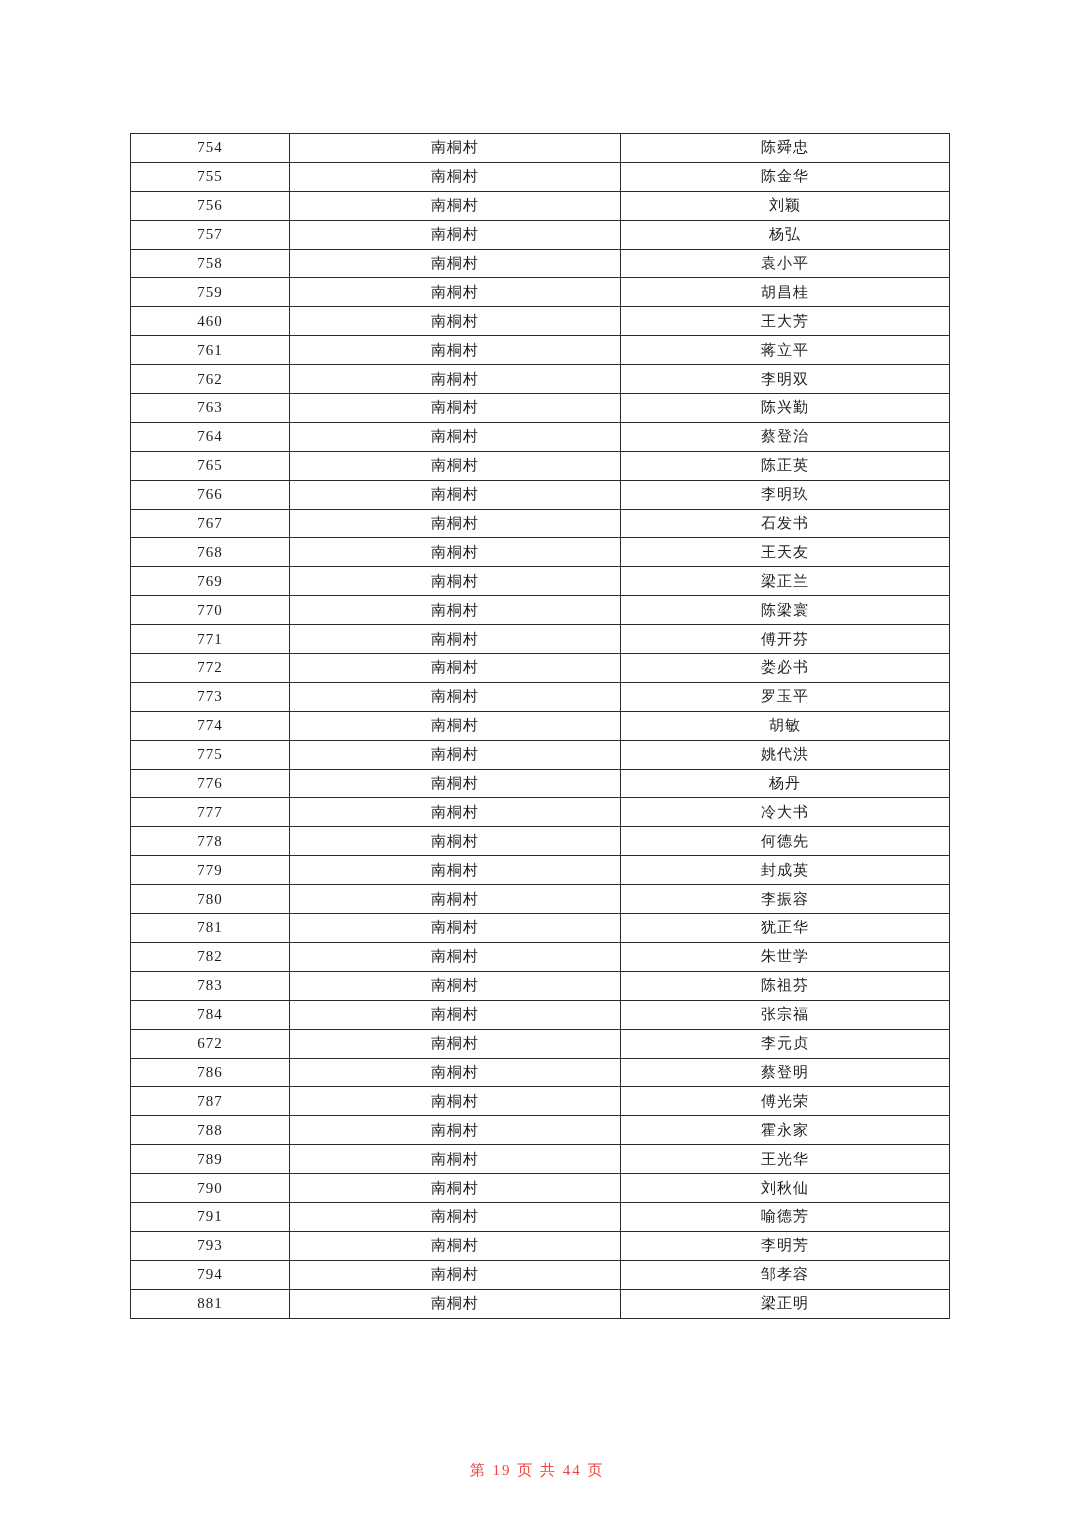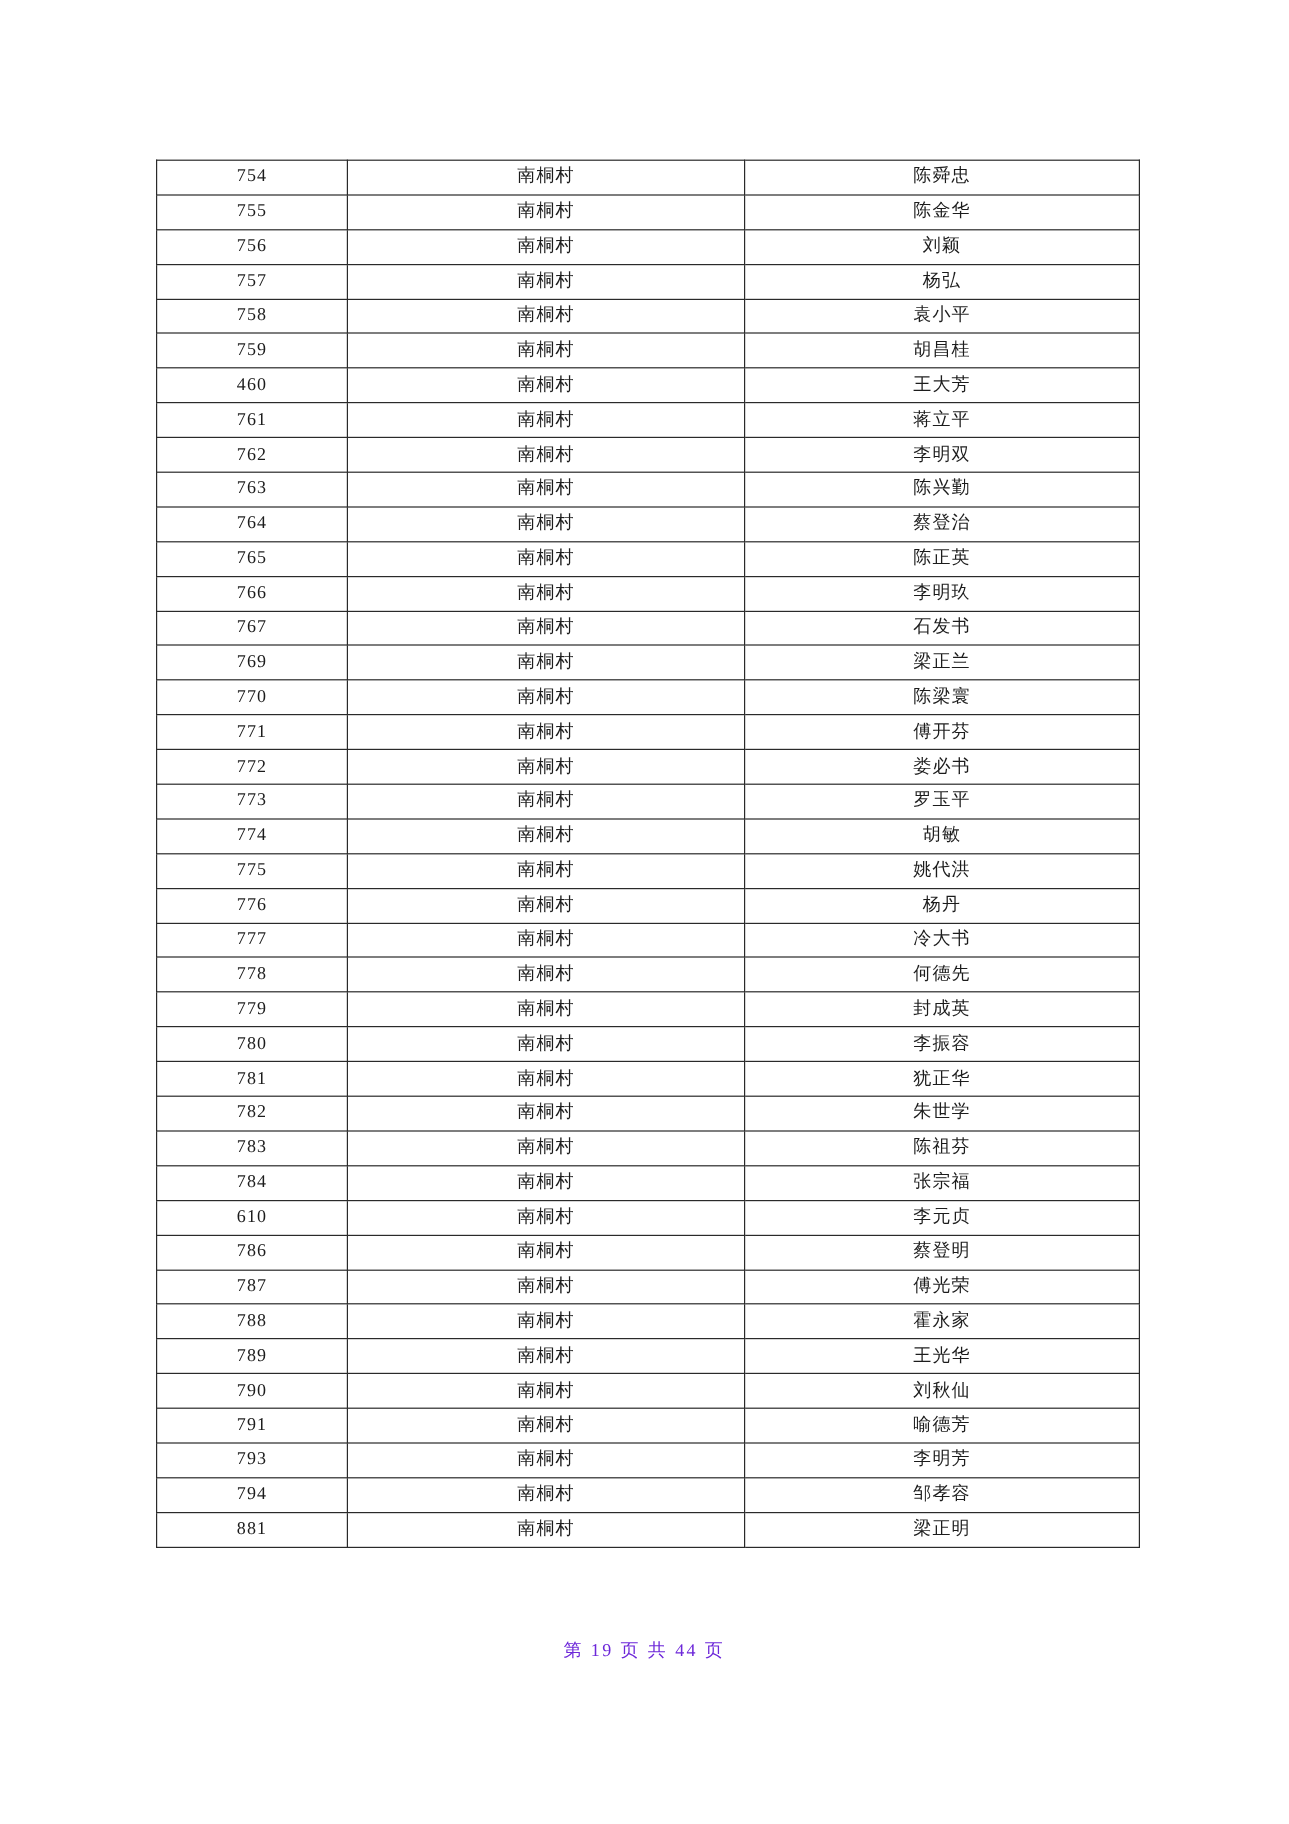--- a/index.html
+++ b/index.html
@@ -35,26 +35,26 @@
     letter-spacing: 1px;
     white-space: nowrap;
     overflow: hidden;
   }
   td.col-no { width: 158px; font-size: 16px; letter-spacing: 0; }
   td.col-village { width: 330px; }
   td.col-name { width: 328px; }
   .footer {
     position: absolute;
     left: 0;
-    top: 1366px;
+    top: 1461px;
     width: 100%;
     text-align: center;
     font-size: 15px;
     letter-spacing: 2px;
-    color: #6d28d9;
+    color: #ef4444;
   }
 </style>
 </head>
 <body>
 
 <div class="page">
 
   <table class="roster">
     <tbody>
         <tr>
@@ -121,20 +121,25 @@
     <td class="col-no">766</td>
     <td class="col-village">南桐村</td>
     <td class="col-name">李明玖</td>
   </tr>
         <tr>
     <td class="col-no">767</td>
     <td class="col-village">南桐村</td>
     <td class="col-name">石发书</td>
   </tr>
         <tr>
+    <td class="col-no">768</td>
+    <td class="col-village">南桐村</td>
+    <td class="col-name">王天友</td>
+  </tr>
+        <tr>
     <td class="col-no">769</td>
     <td class="col-village">南桐村</td>
     <td class="col-name">梁正兰</td>
   </tr>
         <tr>
     <td class="col-no">770</td>
     <td class="col-village">南桐村</td>
     <td class="col-name">陈梁寰</td>
   </tr>
         <tr>
@@ -201,21 +206,21 @@
     <td class="col-no">783</td>
     <td class="col-village">南桐村</td>
     <td class="col-name">陈祖芬</td>
   </tr>
         <tr>
     <td class="col-no">784</td>
     <td class="col-village">南桐村</td>
     <td class="col-name">张宗福</td>
   </tr>
         <tr>
-    <td class="col-no">610</td>
+    <td class="col-no">672</td>
     <td class="col-village">南桐村</td>
     <td class="col-name">李元贞</td>
   </tr>
         <tr>
     <td class="col-no">786</td>
     <td class="col-village">南桐村</td>
     <td class="col-name">蔡登明</td>
   </tr>
         <tr>
     <td class="col-no">787</td>

